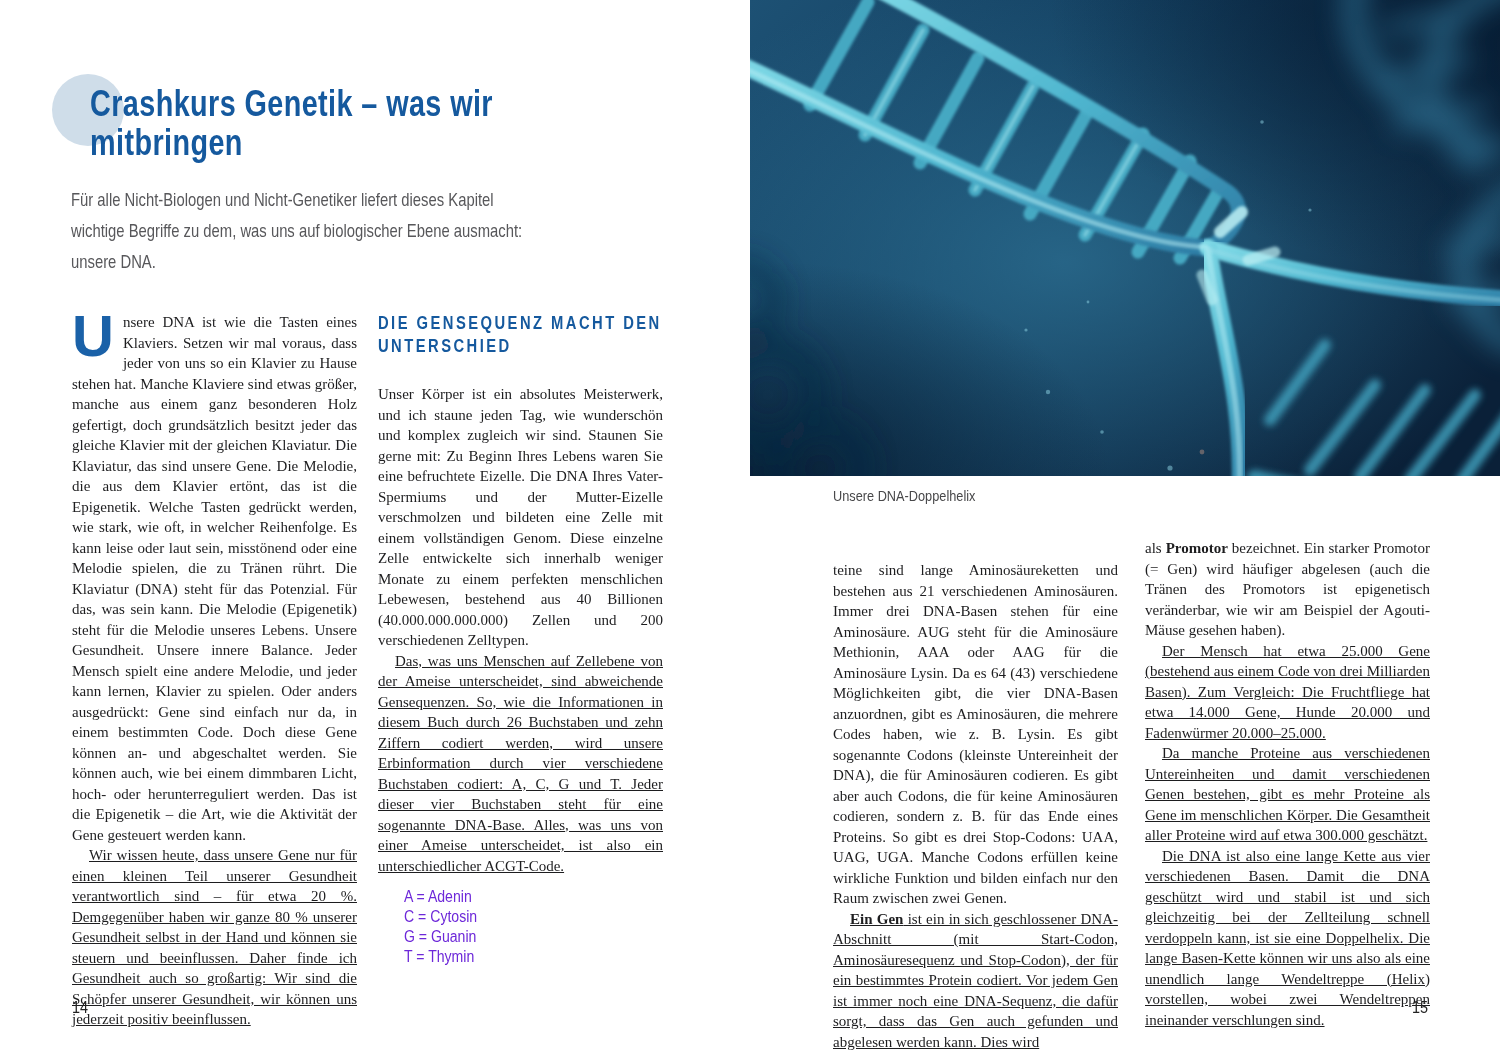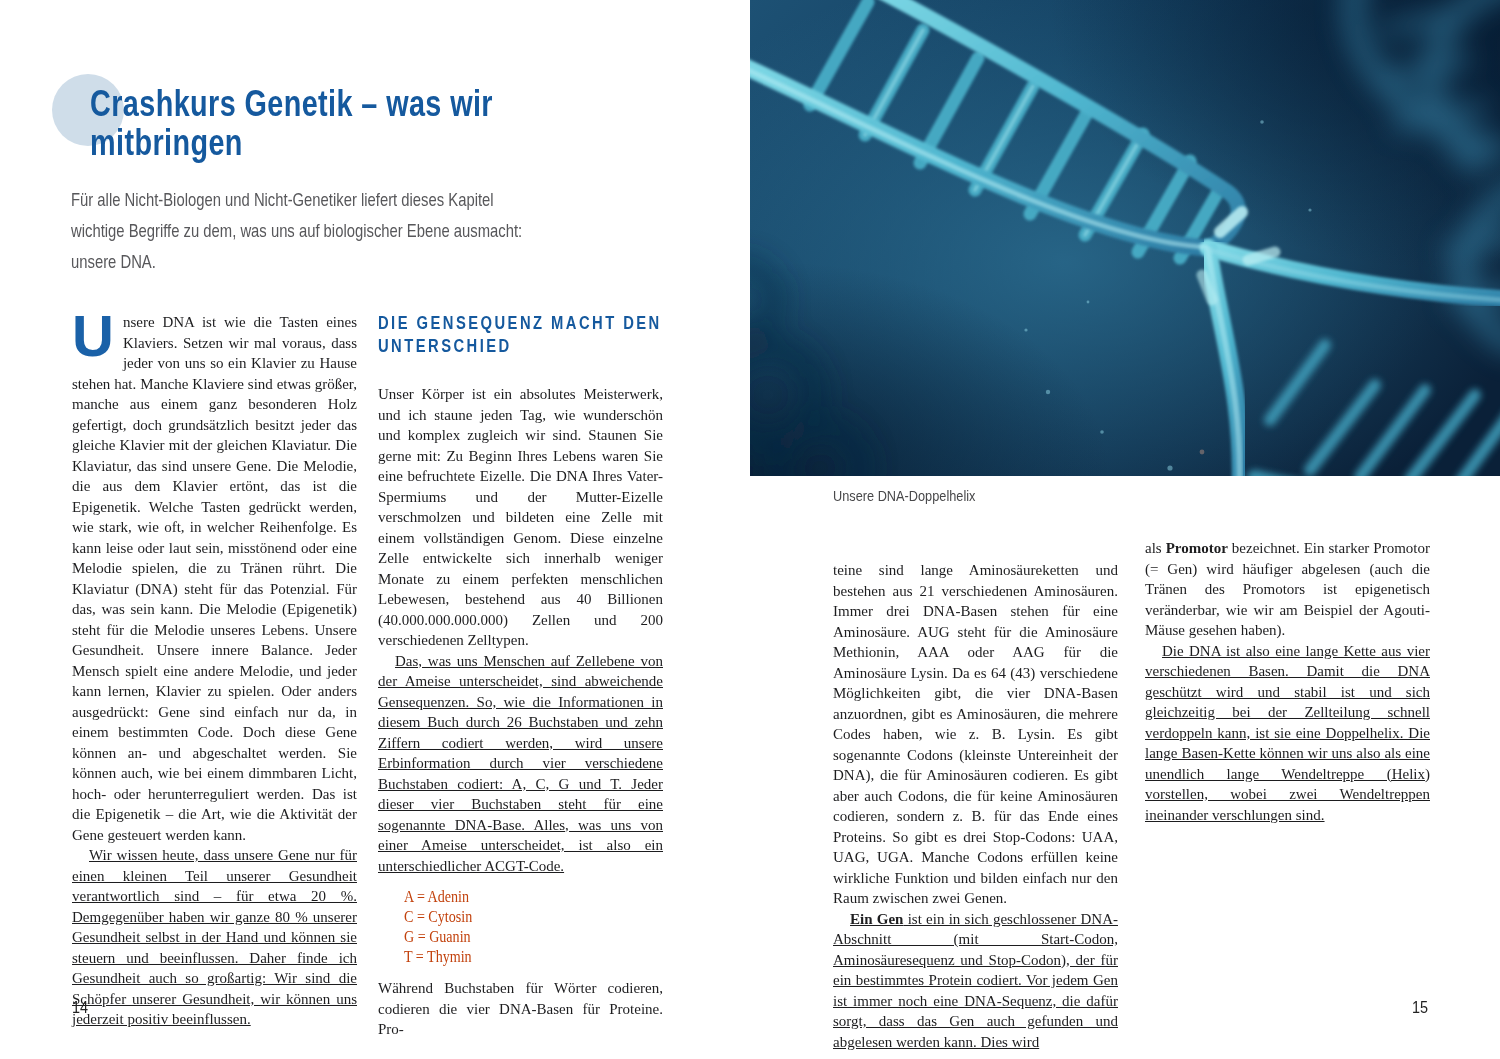--- a/index.html
+++ b/index.html
@@ -48,22 +48,22 @@
   }
   .subheading-block { margin-bottom:26px; }
   .dropcap {
     float:left;
     font-family:"Liberation Sans", sans-serif; font-weight:700;
     font-size:58px; line-height:43px; height:41px;
     color:#1a61a8; margin-right:9px; margin-top:2px;
   }
   .base-list {
     margin:11px 0 11px 26px;
-    font-family:Liberation Serif, serif;
-    font-size:16px; line-height:20px; color:#c2410c;
+    font-family:Liberation Sans, sans-serif;
+    font-size:16px; line-height:20px; color:#6d28d9;
   }
   .base-list div { transform:scaleX(0.88); transform-origin:left top; white-space:nowrap; }
   
   .figure {
     position:absolute; left:750px; top:0; width:750px; height:476px; overflow:hidden;
   }
   .figure svg { display:block; }
   .figure-caption {
     position:absolute; left:833px; top:486px;
     font-family:"Liberation Sans", sans-serif;
@@ -109,21 +109,20 @@
       <div class="subheading">UNTERSCHIED</div>
     </div>
     <p>Unser Körper ist ein absolutes Meisterwerk, und ich staune jeden Tag, wie wunderschön und komplex zugleich wir sind. Staunen Sie gerne mit: Zu Beginn Ihres Lebens waren Sie eine befruchtete Eizelle. Die DNA Ihres Vater-Spermiums und der Mutter-Eizelle verschmolzen und bildeten eine Zelle mit einem vollständigen Genom. Diese einzelne Zelle entwickelte sich innerhalb weniger Monate zu einem perfekten menschlichen Lebewesen, bestehend aus 40 Billionen (40.000.000.000.000) Zellen und 200 verschiedenen Zelltypen.</p>
     <p class="indent">Das, was uns Menschen auf Zellebene von der Ameise unterscheidet, sind abweichende Gensequenzen. So, wie die Informationen in diesem Buch durch 26 Buchstaben und zehn Ziffern codiert werden, wird unsere Erbinformation durch vier verschiedene Buchstaben codiert: A, C, G und T. Jeder dieser vier Buchstaben steht für eine sogenannte DNA-Base. Alles, was uns von einer Ameise unterscheidet, ist also ein unterschiedlicher ACGT-Code.</p>
     <div class="base-list">
       <div>A = Adenin</div>
       <div>C = Cytosin</div>
       <div>G = Guanin</div>
       <div>T = Thymin</div>
     </div>
-    <p>Während Buchstaben für Wörter codieren, codieren die vier DNA-Basen für Proteine. Pro-</p>
   </div>
 
   <div class="folio folio-left">14</div>
 
   <div class="figure">
     <svg width="750" height="476" viewBox="0 0 750 476" xmlns="http://www.w3.org/2000/svg">
       <defs>
         <linearGradient id="bg" x1="0" y1="0" x2="1" y2="0.55">
           <stop offset="0" stop-color="#1d5174"></stop>
           <stop offset="0.45" stop-color="#123d5e"></stop>
@@ -239,18 +238,20 @@
 
   <div class="figure-caption">Unsere DNA-Doppelhelix</div>
 
   <div class="col col-r1">
     <p>teine sind lange Aminosäureketten und bestehen aus 21 verschiedenen Aminosäuren. Immer drei DNA-Basen stehen für eine Aminosäure. AUG steht für die Aminosäure Methionin, AAA oder AAG für die Aminosäure Lysin. Da es 64 (43) verschiedene Möglichkeiten gibt, die vier DNA-Basen anzuordnen, gibt es Aminosäuren, die mehrere Codes haben, wie z. B. Lysin. Es gibt sogenannte Codons (kleinste Untereinheit der DNA), die für Aminosäuren codieren. Es gibt aber auch Codons, die für keine Aminosäuren codieren, sondern z. B. für das Ende eines Proteins. So gibt es drei Stop-Codons: UAA, UAG, UGA. Manche Codons erfüllen keine wirkliche Funktion und bilden einfach nur den Raum zwischen zwei Genen.</p>
     <p class="indent"><b>Ein Gen</b><span> ist ein in sich geschlossener DNA-Abschnitt (mit Start-Codon, Aminosäuresequenz und Stop-Codon), der für ein bestimmtes Protein codiert. Vor jedem Gen ist immer noch eine DNA-Sequenz, die dafür sorgt, dass das Gen auch gefunden und abgelesen werden kann. Dies wird</span></p>
   </div>
 
   <div class="col col-r2">
     <p><span>als </span><b>Promotor</b><span> bezeichnet. Ein starker Promotor (= Gen) wird häufiger abgelesen (auch die Tränen des Promotors ist epigenetisch veränderbar, wie wir am Beispiel der Agouti-Mäuse gesehen haben).</span></p>
+    <p class="indent">Der Mensch hat etwa 25.000 Gene (bestehend aus einem Code von drei Milliarden Basen). Zum Vergleich: Die Fruchtfliege hat etwa 14.000 Gene, Hunde 20.000 und Fadenwürmer 20.000–25.000.</p>
+    <p class="indent">Da manche Proteine aus verschiedenen Untereinheiten und damit verschiedenen Genen bestehen, gibt es mehr Proteine als Gene im menschlichen Körper. Die Gesamtheit aller Proteine wird auf etwa 300.000 geschätzt.</p>
     <p class="indent">Die DNA ist also eine lange Kette aus vier verschiedenen Basen. Damit die DNA geschützt wird und stabil ist und sich gleichzeitig bei der Zellteilung schnell verdoppeln kann, ist sie eine Doppelhelix. Die lange Basen-Kette können wir uns also als eine unendlich lange Wendeltreppe (Helix) vorstellen, wobei zwei Wendeltreppen ineinander verschlungen sind.</p>
   </div>
 
   <div class="folio folio-right">15</div>
 
 </div>
 
 </body></html>

